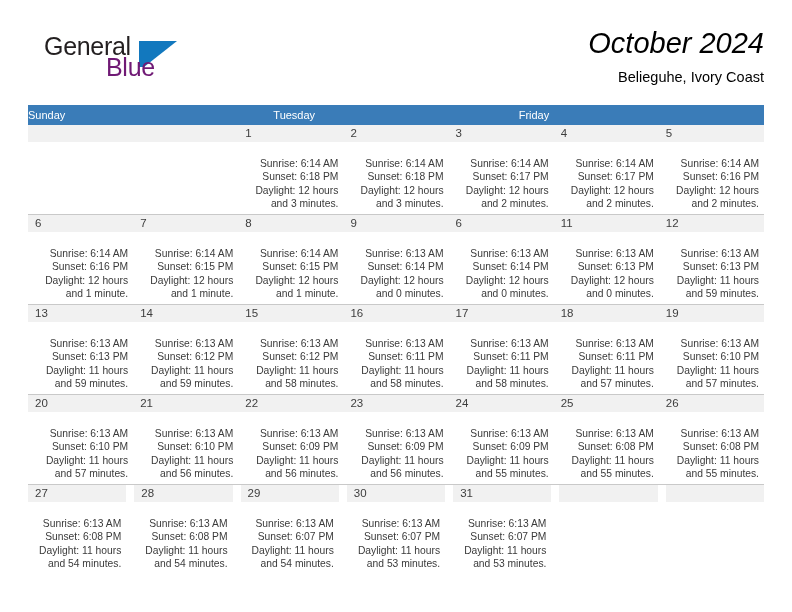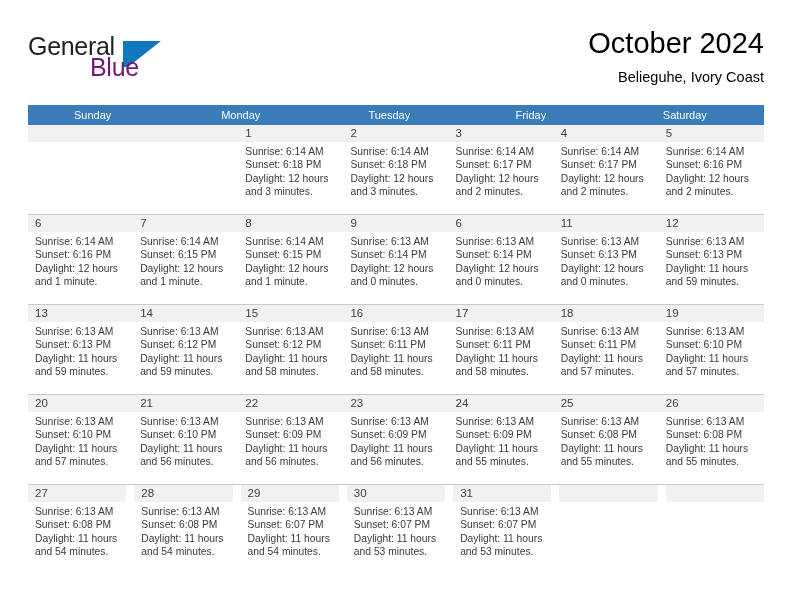--- a/index.html
+++ b/index.html
@@ -23,21 +23,21 @@
   
   .top-header {
     position: absolute;
     left: 28px;
     top: 26px;
     width: 736px;
     height: 74px;
   }
   .logo {
     position: absolute;
-    left: 0;
+    left: 16px;
     top: 6px;
     width: 200px;
     height: 58px;
   }
   .logo-general {
     position: absolute;
     left: 0;
     top: 0;
     font-size: 25px;
     color: #231f20;
@@ -82,20 +82,21 @@
     position: absolute;
     right: 0;
     top: 0;
     text-align: right;
   }
   .cal-title {
     font-size: 29px;
     color: #000000;
     line-height: 34px;
     white-space: nowrap;
+    font-style: italic;
   }
   .cal-subtitle {
     font-size: 14.5px;
     color: #000000;
     line-height: 20px;
     margin-top: 7px;
     white-space: nowrap;
     text-align: right;
   }
 
@@ -109,25 +110,24 @@
   .weekday-row {
     display: flex;
     background: #3a7cb8;
     height: 20px;
   }
   .weekday {
     flex: 1 1 0;
     color: #ffffff;
     font-size: 11px;
     line-height: 20px;
-    padding-left: 6px;
+    padding-left: 0;
     box-sizing: border-box;
     white-space: nowrap;
     overflow: hidden;
-    margin-left: 40px;
   }
   .week-row {
     display: flex;
     height: 90px;
     border-bottom: 1px solid #c9c9c9;
     box-sizing: border-box;
   }
   .week-row.last {
     border-bottom: none;
     gap: 8px;
@@ -149,21 +149,22 @@
   .day-cell.empty .day-num-band {
     background: #f1f1f1;
   }
   .day-num {
     font-size: 11.5px;
     color: #3d3d3d;
     line-height: 17px;
     padding-left: 7px;
   }
   .day-lines {
-    padding: 3px 5px 0 7px;
+    padding: 15px 5px 0 7px;
+    text-align: right;
   }
   .day-line {
     font-size: 10.3px;
     color: #3a3a3a;
     line-height: 13.4px;
     white-space: nowrap;
   }
 </style>
 </head>
 <body>
@@ -184,24 +185,22 @@
     <div class="title-block">
       <div class="cal-title">October 2024</div>
       <div class="cal-subtitle">Belieguhe, Ivory Coast</div>
     </div>
 
   </div>
 
   <div class="calendar">
     <div class="weekday-row" id="weekday-row">
         <div class="weekday">Sunday</div>
-        <div class="weekday">Monday</div>
         <div class="weekday">Tuesday</div>
         <div class="weekday">Friday</div>
-        <div class="weekday">Saturday</div>
       </div>
     <div id="weeks-container">
         <div class="week-row">
           <div class="day-cell empty">
             <div class="day-num-band">
               <div class="day-num"></div>
             </div>
             <div class="day-lines"></div>
           </div>
           <div class="day-cell empty">

